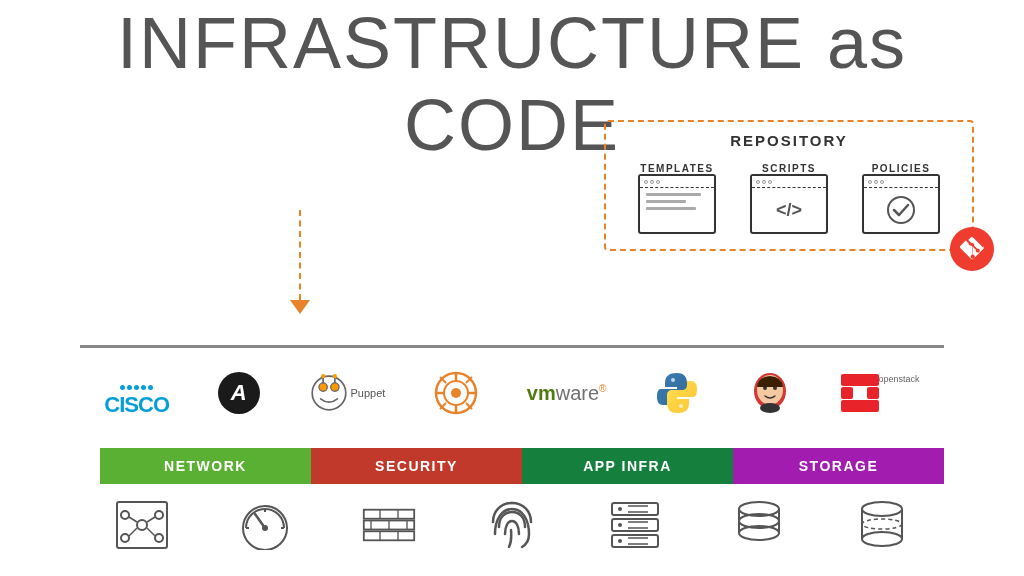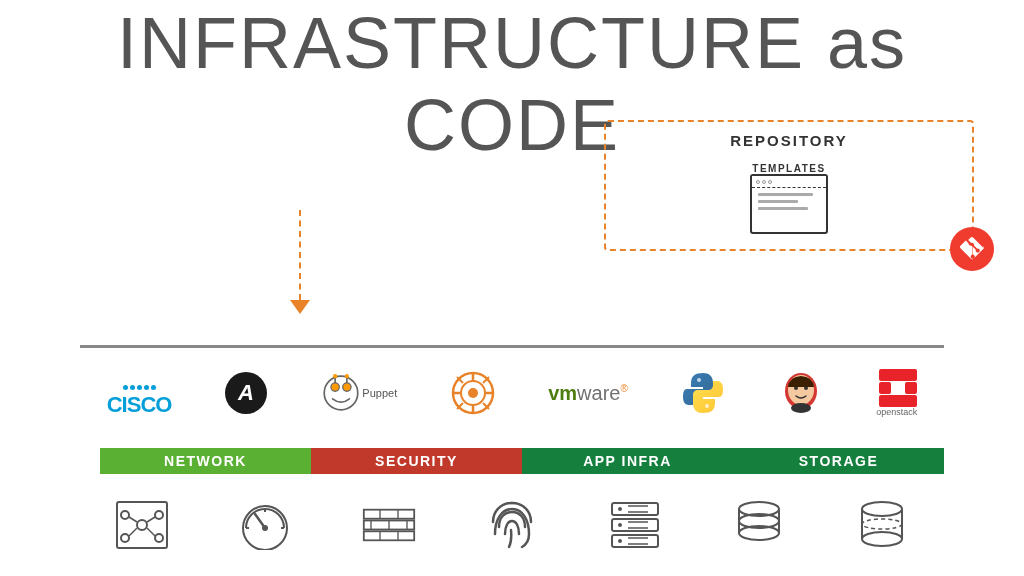--- a/index.html
+++ b/index.html
@@ -182,39 +182,39 @@
       height: 50px;
     }
 
     
     .category-bars {
       position: absolute;
       top: 448px;
       left: 80px;
       right: 80px;
       display: flex;
-      height: 26px;
+      height: 36px;
       margin-left: 20px;
     }
 
     .cat-bar {
       flex: 1;
       display: flex;
       align-items: center;
       justify-content: center;
       font-size: 14px;
       font-weight: 700;
       letter-spacing: 1.5px;
       color: #fff;
     }
 
     .cat-network { background: #5ab033; }
     .cat-security { background: #c0392b; }
     .cat-appinfra { background: #15803d; }
-    .cat-storage { background: #15803d; }
+    .cat-storage { background: #a21caf; }
 
     
     .category-icons {
       position: absolute;
       top: 490px;
       left: 80px;
       right: 80px;
       display: flex;
       justify-content: space-around;
       align-items: center;
@@ -299,21 +299,48 @@
             <div class="browser-dot"></div>
           </div>
           <div class="browser-lines">
             <div class="browser-line"></div>
             <div class="browser-line"></div>
             <div class="browser-line"></div>
           </div>
         </div>
       </div>
 
-
+      <div class="repo-item">
+        <div class="repo-item-label">SCRIPTS</div>
+        <div class="browser-icon">
+          <div class="browser-bar">
+            <div class="browser-dot"></div>
+            <div class="browser-dot"></div>
+            <div class="browser-dot"></div>
+          </div>
+          <div class="browser-body" style="font-size:18px; color:#555; font-weight:bold;">&lt;/&gt;</div>
+        </div>
+      </div>
+
+      <div class="repo-item">
+        <div class="repo-item-label">POLICIES</div>
+        <div class="browser-icon">
+          <div class="browser-bar">
+            <div class="browser-dot"></div>
+            <div class="browser-dot"></div>
+            <div class="browser-dot"></div>
+          </div>
+          <div class="browser-body">
+            <svg width="32" height="32" viewBox="0 0 32 32">
+              <circle cx="16" cy="16" r="13" fill="none" stroke="#555" stroke-width="2"></circle>
+              <polyline points="9,16 14,21 23,11" fill="none" stroke="#555" stroke-width="2.5" stroke-linecap="round" stroke-linejoin="round"></polyline>
+            </svg>
+          </div>
+        </div>
+      </div>
 
     </div>
 
     <div class="git-icon">
       <svg width="26" height="26" viewBox="0 0 26 26">
         <path d="M24.5 11.9L14.1 1.5c-0.7-0.7-1.8-0.7-2.5 0L9.2 3.9l3.1 3.1c0.7-0.3 1.6-0.1 2.2 0.5 0.6 0.6 0.8 1.4 0.5 2.1l3 3c0.7-0.3 1.6-0.1 2.2 0.5 0.8 0.8 0.8 2.1 0 2.9-0.8 0.8-2.1 0.8-2.9 0-0.6-0.6-0.8-1.5-0.5-2.3l-2.8-2.8v7.4c0.5 0.2 0.9 0.6 1.2 1 0.8 0.8 0.8 2.1 0 2.9-0.8 0.8-2.1 0.8-2.9 0-0.8-0.8-0.8-2.1 0-2.9 0.3-0.3 0.7-0.6 1.2-0.7V10.6c-0.4-0.2-0.8-0.5-1.1-0.8C9.7 9.1 9.5 8.3 9.7 7.6L6.7 4.6 1.5 9.8c-0.7 0.7-0.7 1.8 0 2.5L12 22.7c0.7 0.7 1.8 0.7 2.5 0l10-10c0.7-0.7 0.7-1.9 0-2.8z" fill="#fff"></path>
       </svg>
     </div>
   </div>
 </div>
@@ -416,21 +443,21 @@
 
       <path d="M17 25 Q22 29 27 25" fill="none" stroke="#333" stroke-width="1.5" stroke-linecap="round"></path>
 
       <path d="M9 16 Q10 6 22 5 Q34 6 35 16" fill="#3a2000" stroke="none"></path>
 
       <ellipse cx="22" cy="37" rx="10" ry="5" fill="#333"></ellipse>
     </svg>
   </div>
 
   <div class="logo-item">
-    <div style="display:flex;flex-direction:column;align-items:flex-end;">
+    <div style="display:flex;flex-direction:row;align-items:flex-start;">
       <svg width="38" height="38" viewBox="0 0 38 38">
         <rect x="0" y="0" width="38" height="12" rx="2" fill="#e8242a"></rect>
         <rect x="0" y="26" width="38" height="12" rx="2" fill="#e8242a"></rect>
         <rect x="0" y="13" width="12" height="12" rx="2" fill="#e8242a"></rect>
         <rect x="26" y="13" width="12" height="12" rx="2" fill="#e8242a"></rect>
       </svg>
       <span style="font-size:9px;color:#666;">openstack</span>
     </div>
   </div>
 

